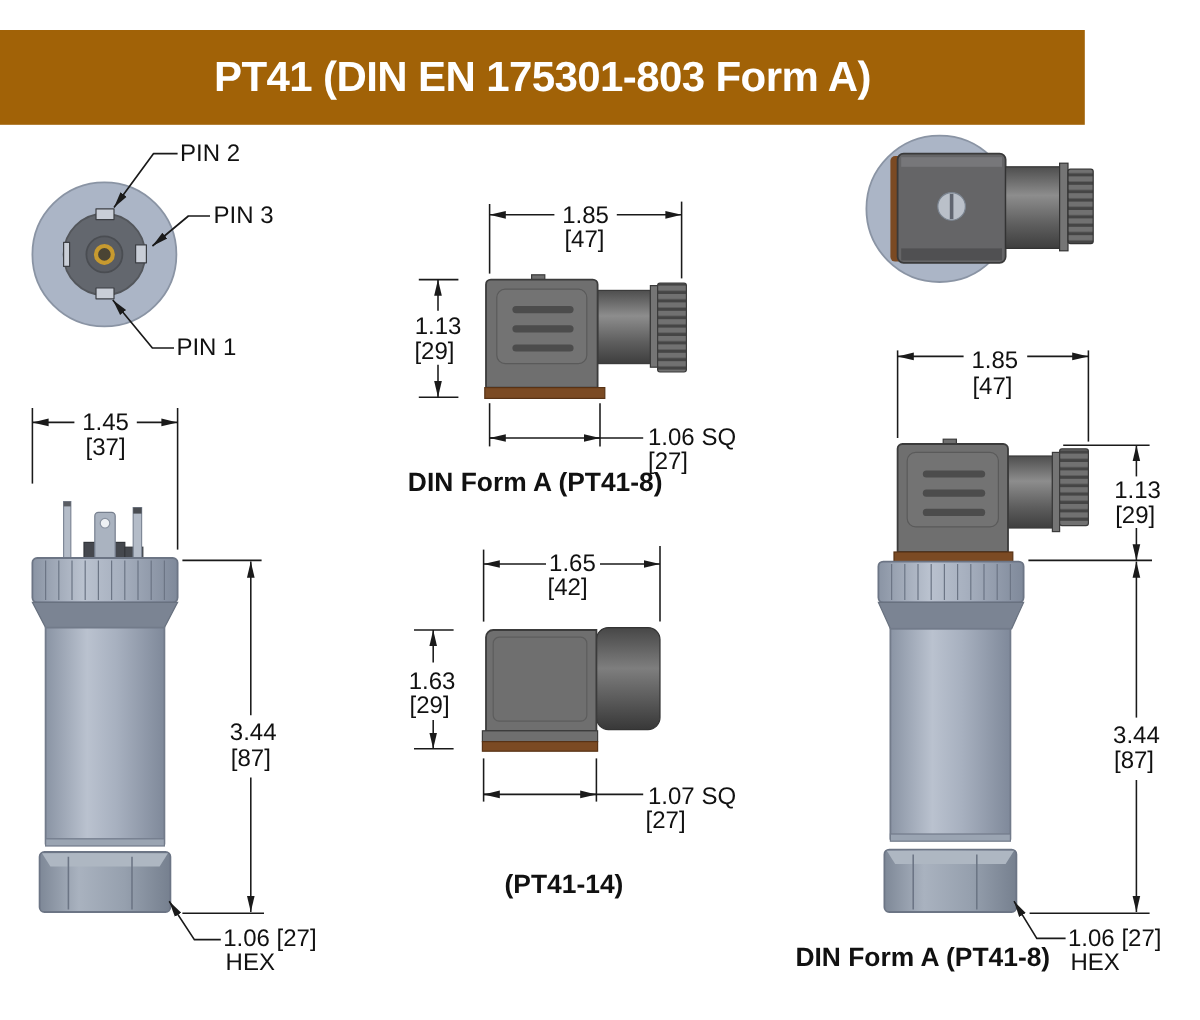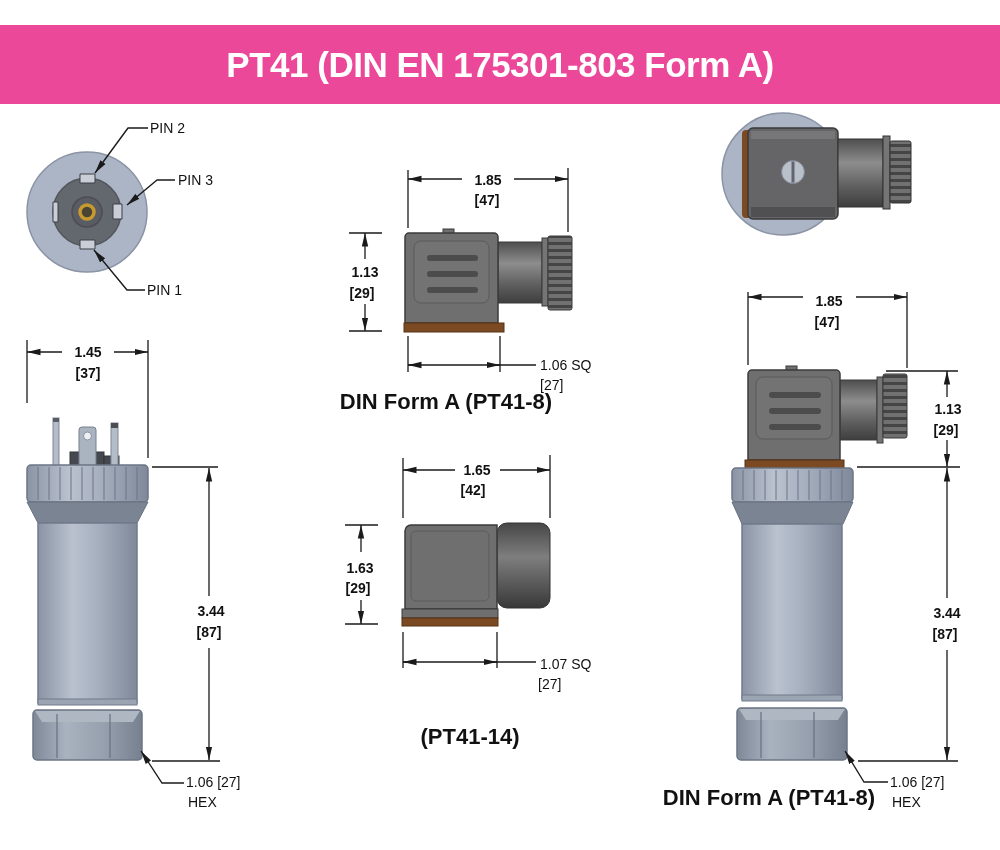--- a/index.html
+++ b/index.html
@@ -1,23 +1,23 @@
 <!DOCTYPE html>
 <html><head>
 <meta charset="utf-8">
 <style>
   html,body{margin:0;padding:0;background:#fff;}
   #stage{position:relative;width:1000px;height:850px;background:#ffffff;overflow:hidden;
          font-family:"Liberation Sans","DejaVu Sans",sans-serif;color:#111;}
-  #titlebar{position:absolute;left:0;top:25px;width:1000px;height:79px;background:#ec4899;
+  #titlebar{position:absolute;left:0;top:25px;width:904px;height:79px;background:#a16207;
             display:flex;align-items:center;justify-content:center;}
   #titlebar .t{color:#ffffff;font-size:35px;font-weight:700;letter-spacing:-0.5px;white-space:nowrap;}
   svg.canvas{position:absolute;left:0;top:0;}
-  .lbl{position:absolute;font-size:14px;line-height:1;white-space:nowrap;color:#111;}
-  .ctr{transform:translate(-50%,-50%);text-align:center;font-weight:bold;}
+  .lbl{position:absolute;font-size:20px;line-height:1;white-space:nowrap;color:#111;}
+  .ctr{transform:translate(-50%,-50%);text-align:center;}
   .lft{transform:translate(0,-50%);}
   .cap{font-weight:700;font-size:22px;}
 </style>
 </head>
 <body>
 
 <div id="stage">
 
   <div id="titlebar">
     <div class="t">PT41 (DIN EN 175301-803 Form A)</div>

